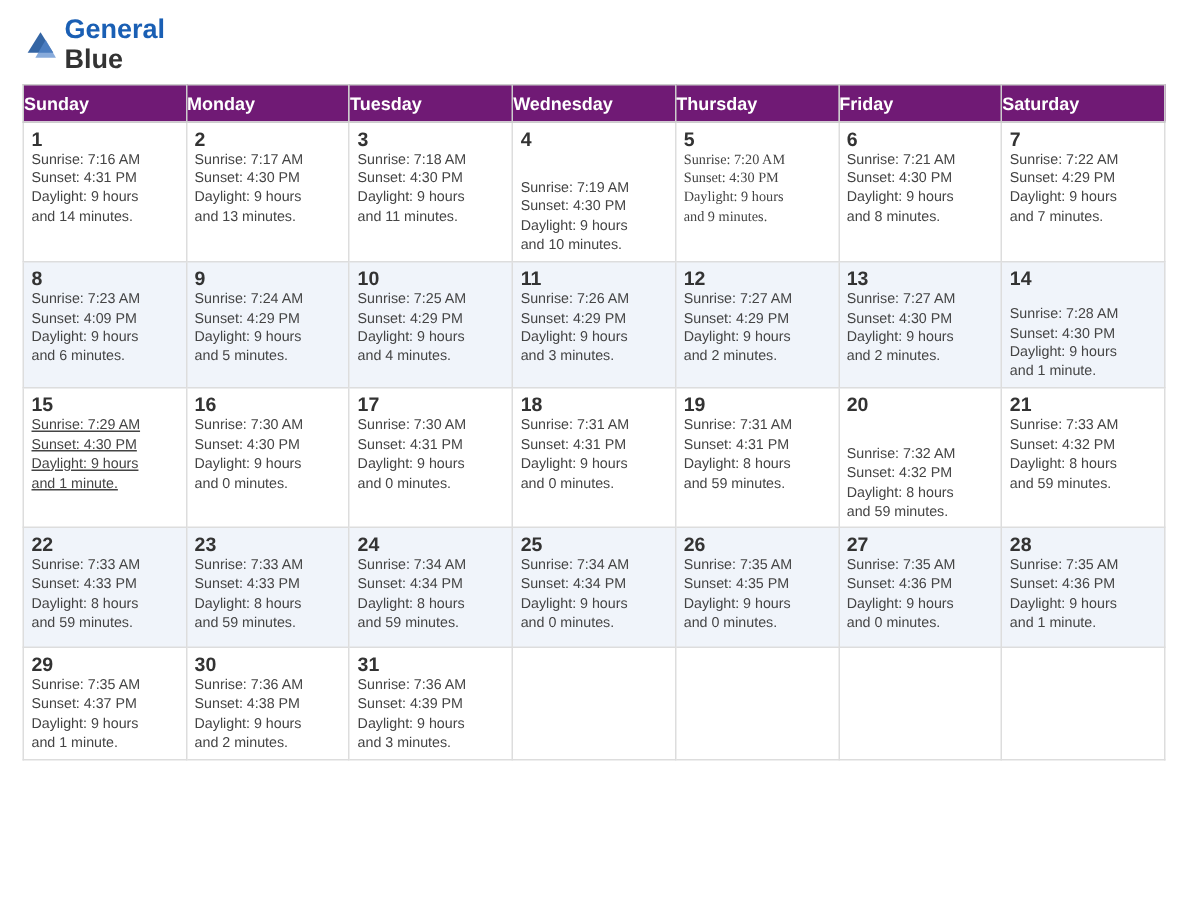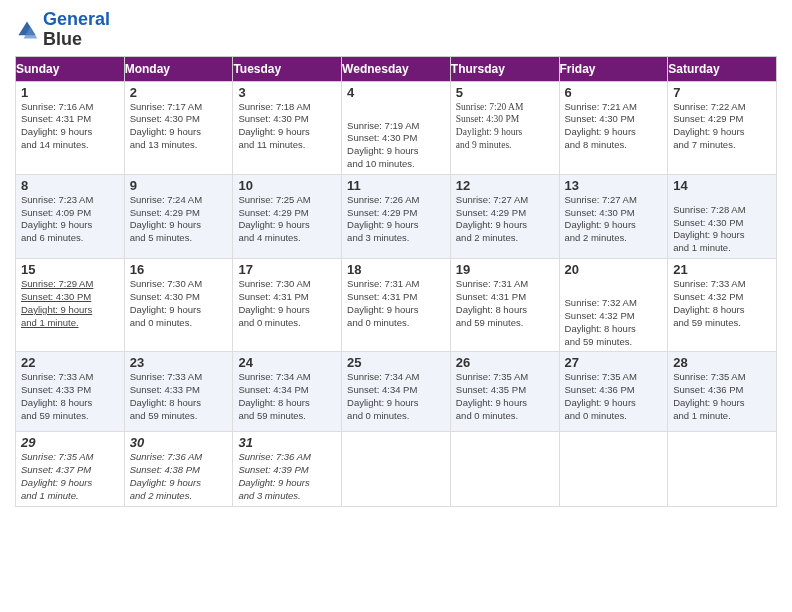--- a/index.html
+++ b/index.html
@@ -65,21 +65,20 @@
     .calendar td {
       vertical-align: top;
       border: 1px solid #ddd;
       padding: 3px 5px;
       width: calc(100% / 7);
       height: 80px;
       background: #fff;
     }
     .calendar tr:last-child td {
       height: 72px;
-      font-style: italic;
     }
     .day-number {
       font-size: 13px;
       font-weight: bold;
       color: #333;
       display: block;
       margin-bottom: 1px;
     }
     .day-info {
       font-size: 9.5px;

